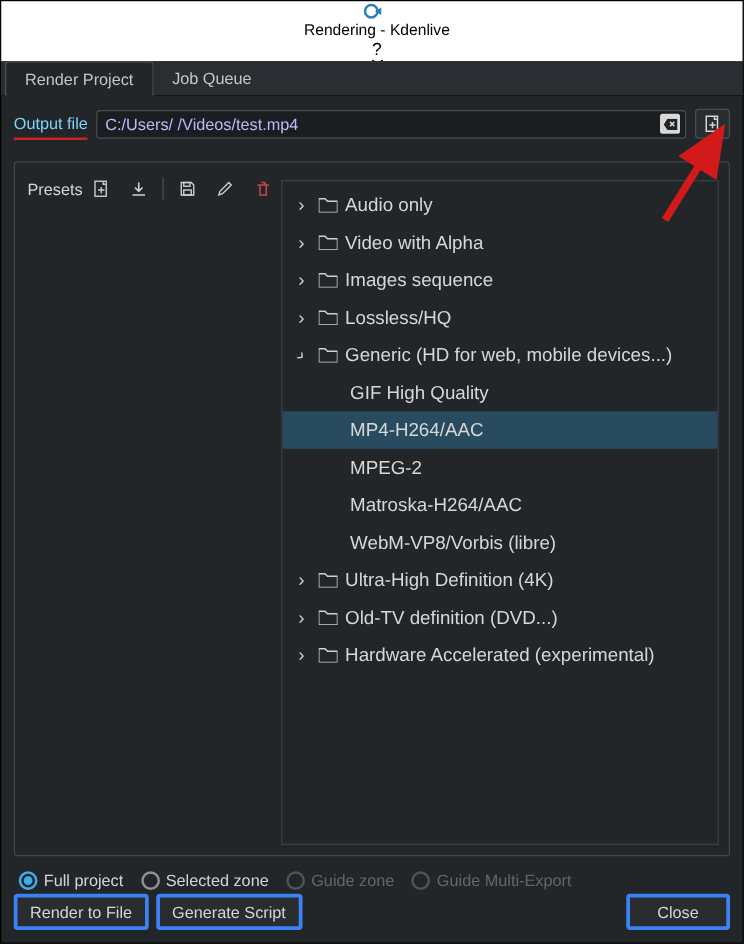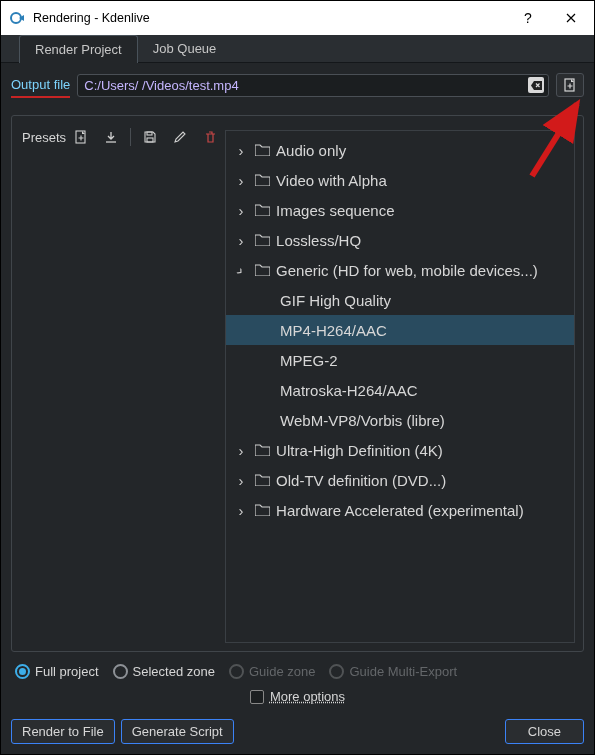--- a/index.html
+++ b/index.html
@@ -15,27 +15,28 @@
       width: 595px;
       height: 755px;
       background: #232629;
       border: 1px solid #000;
       display: flex;
       flex-direction: column;
       position: relative;
     }
     
     .titlebar {
-      height: 34px;
+      height: 48px;
       background: #ffffff;
       display: flex;
       align-items: center;
       padding: 0 0 0 8px;
       color: #000;
       font-size: 12.5px;
+      flex-direction: column;
     }
     .titlebar .app-icon {
       width: 16px; height: 16px; margin-right: 8px;
       display: inline-block;
     }
     .titlebar .title { flex: 1; }
     .title-btn {
       width: 46px; height: 30px;
       display: flex; align-items: center; justify-content: center;
       color: #000;
@@ -43,21 +44,21 @@
     }
     .title-btn.help { width: 40px; font-size: 14px; }
     .title-btn.close svg { width: 10px; height: 10px; }
     
     .tabrow {
       background: #2a2e32;
       display: flex;
       height: 28px;
       border-bottom: 1px solid #14171a;
       align-items: stretch;
-      padding-left: 18px;
+      padding-left: 3px;
       gap: 0;
     }
     .tab {
       color: #c6c6c6;
       font-size: 13px;
       padding: 0 15px;
       display: flex;
       align-items: center;
       cursor: default;
     }
@@ -198,21 +199,21 @@
     .chk { width:14px;height:14px;border:1px solid #888;background:#1b1e20; border-radius:2px; }
     .more-label { text-decoration: underline dotted; }
     
     .btn-row {
       display:flex;
       align-items:center;
       gap:6px;
       padding: 3px 10px 10px 10px;
     }
     .btn {
-      border:1px solid #3b82f6;
+      border:3px solid #3b82f6;
       background:#2a2d30;
       color:#d6d6d6;
       font-size:13px;
       padding: 4px 10px;
       border-radius:3px;
       cursor:pointer;
     }
     .btn-row .spacer { flex:1; }
     
     .red-arrow {
@@ -413,24 +414,20 @@
       <div class="radio disabled">
         <span class="r-outer"></span>
         <span>Guide zone</span>
       </div>
       <div class="radio disabled">
         <span class="r-outer"></span>
         <span>Guide Multi-Export</span>
       </div>
     </div>
 
-    <div class="more-row">
-      <span class="chk"></span>
-      <span class="more-label">More options</span>
-    </div>
   </div>
 
   <div class="btn-row">
     <div class="btn">Render to File</div>
     <div class="btn">Generate Script</div>
     <div class="spacer"></div>
     <div class="btn" style="padding:4px 22px">Close</div>
   </div>
 
   <svg class="red-arrow" width="70" height="85">

